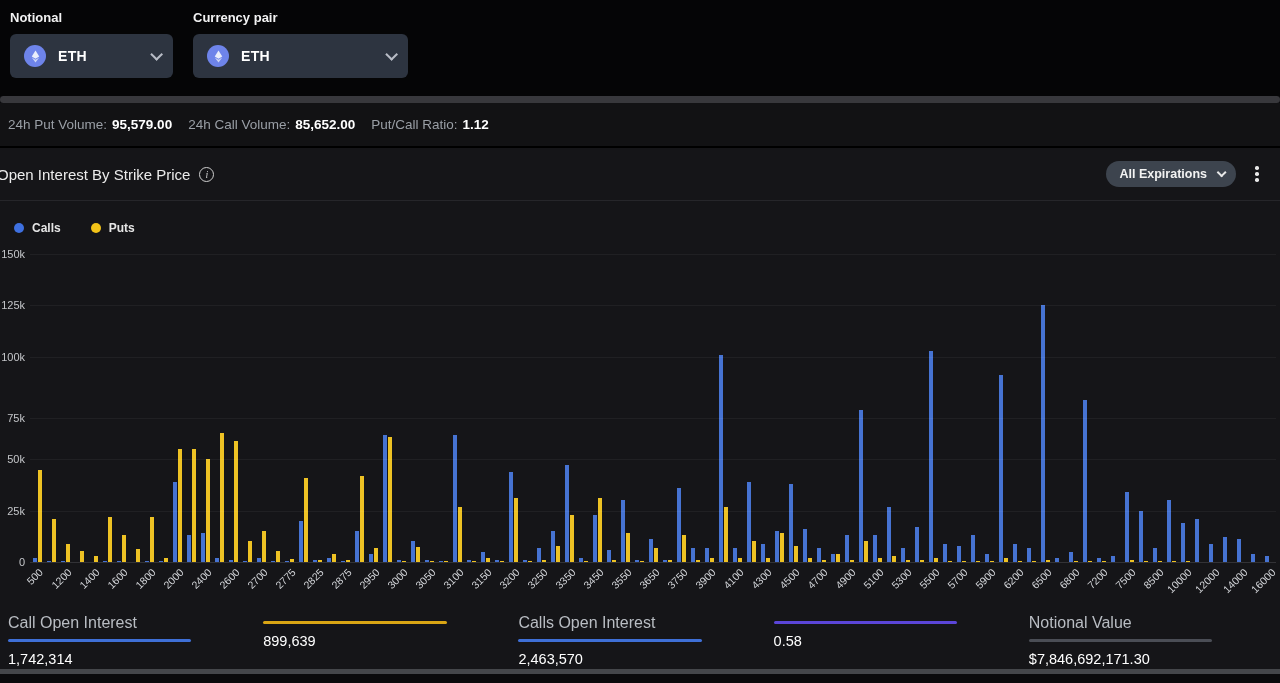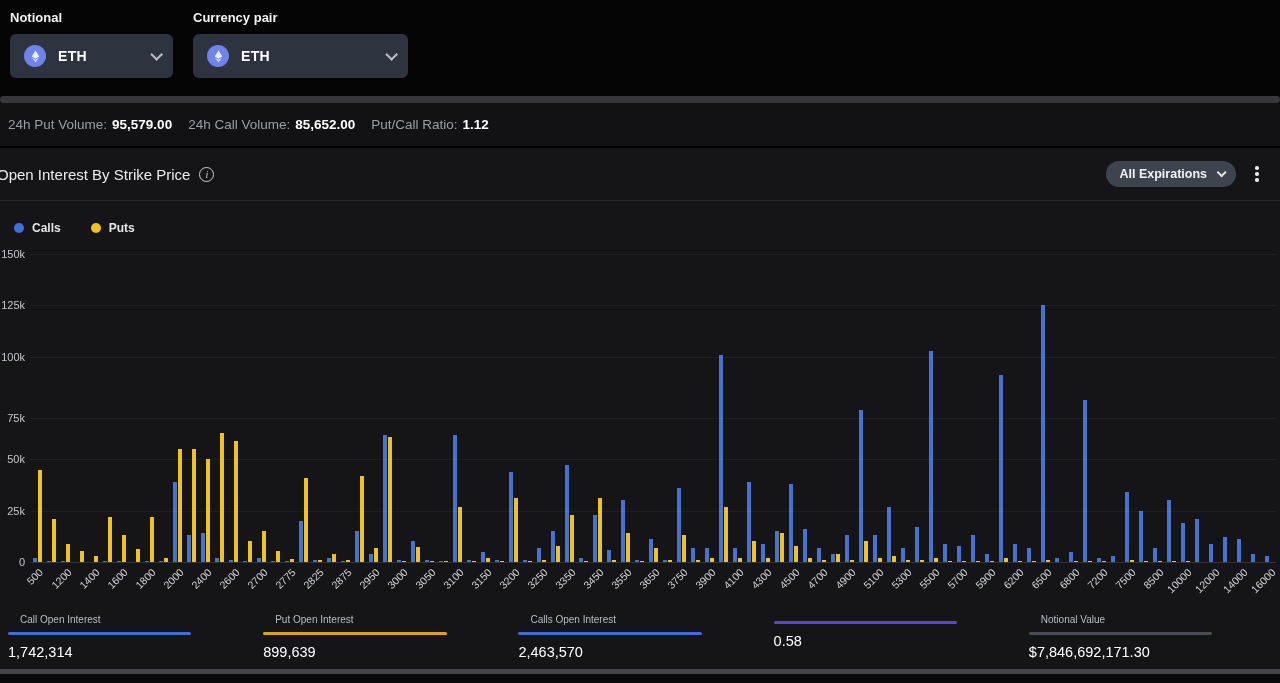--- a/index.html
+++ b/index.html
@@ -58,21 +58,21 @@
   #bars { position:absolute; left:0; right:0; bottom:0; top:0; display:flex; align-items:flex-end; }
   .bar-group { flex:1 1 0; position:relative; height:100%; display:flex; align-items:flex-end;
     justify-content:center; gap:1px; }
   .bar { width:4px; }
   .xlab { position:absolute; top:calc(100% + 4px); right:50%; transform:rotate(-45deg);
     transform-origin:100% 0; font-size:10.5px; color:#d2d4d8; white-space:nowrap; }
 
   
   .footer { display:flex; gap:14px; padding:0 10px 0 8px; margin-top:52px; }
   .fcol { flex:1 1 0; }
-  .fcol .flab { font-size:10px; color:#b9bdc3;margin-left:12px; }
+  .fcol .flab { font-size:16px; color:#b9bdc3; }
   .fcol .funder { height:2.5px; border-radius:2px; width:76%; margin:7px 0 9px 0; }
   .fcol .fval { font-size:14.5px; color:#fff; }
 
   .bottom-strip { position:absolute; left:0; right:0; bottom:0; height:5px; background:#44464a; }
 </style>
 </head>
 <body>
 
 <div class="filters">
   <div class="filter-group">
@@ -570,21 +570,20 @@
       </div>
     </div>
 
   <div class="footer">
     <div class="fcol">
       <div class="flab">Call Open Interest</div>
       <div class="funder" style="background: rgb(62, 111, 214);"></div>
       <div class="fval">1,742,314</div>
     </div>
     <div class="fcol">
-      <div class="flab">Put Open Interest</div>
       <div class="funder" style="background: rgb(217, 165, 20);"></div>
       <div class="fval">899,639</div>
     </div>
     <div class="fcol">
       <div class="flab">Calls Open Interest</div>
       <div class="funder" style="background: rgb(62, 111, 214);"></div>
       <div class="fval">2,463,570</div>
     </div>
     <div class="fcol">
       <div class="funder" style="background: rgb(91, 69, 216);"></div>

